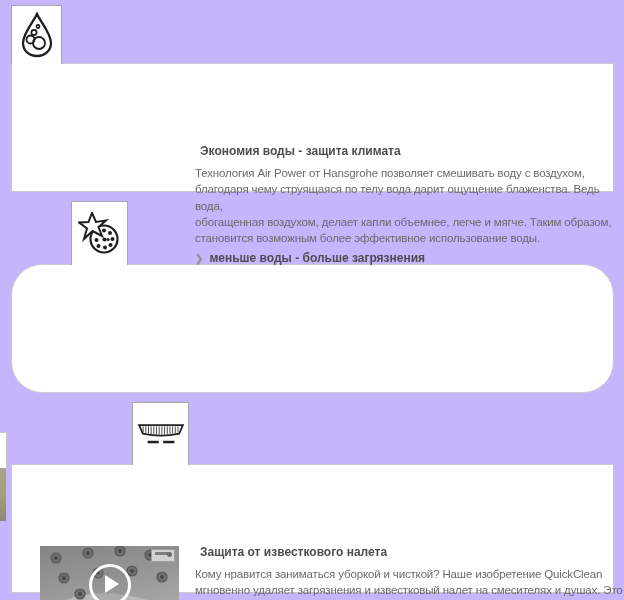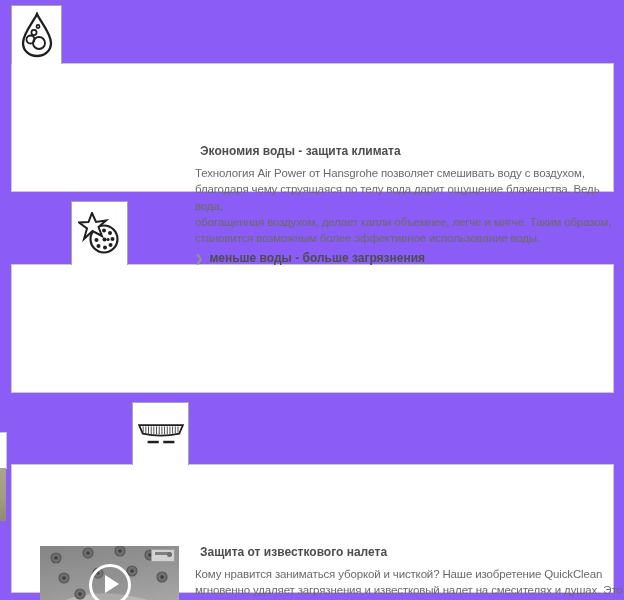--- a/index.html
+++ b/index.html
@@ -1,26 +1,26 @@
 <!DOCTYPE html>
 <html><head>
 <meta charset="utf-8">
 <style>
   html,body { margin:0; padding:0; background:#fff; }
   .page {
     position:relative; width:624px; height:600px; overflow:hidden;
-    background:#8b5cf6; font-family:"Liberation Sans", sans-serif;
+    background:#c4b5fd; font-family:"Liberation Sans", sans-serif;
   }
   
   .box {
     position:absolute; left:11px; width:603px; height:129px;
     background:#fff; border:1px solid #c9c9c9; box-sizing:border-box;
   }
   .box.b1 { top:63px; }
-  .box.b2 { top:264px; }
+  .box.b2 { top:264px;border-radius:31px; }
   .box.b3 { top:464px; }
 
   
   .tab {
     position:absolute; background:#fff; border:1px solid #a6a6a6; border-bottom:none;
     box-sizing:border-box; display:flex; align-items:center; justify-content:center; z-index:3;
   }
   .tab.t1 { left:11px;  top:5px;   width:51px; height:59px; }
   .tab.t2 { left:71px;  top:201px; width:57px; height:64px; }
   .tab.t3 { left:132px; top:402px; width:57px; height:63px; }

